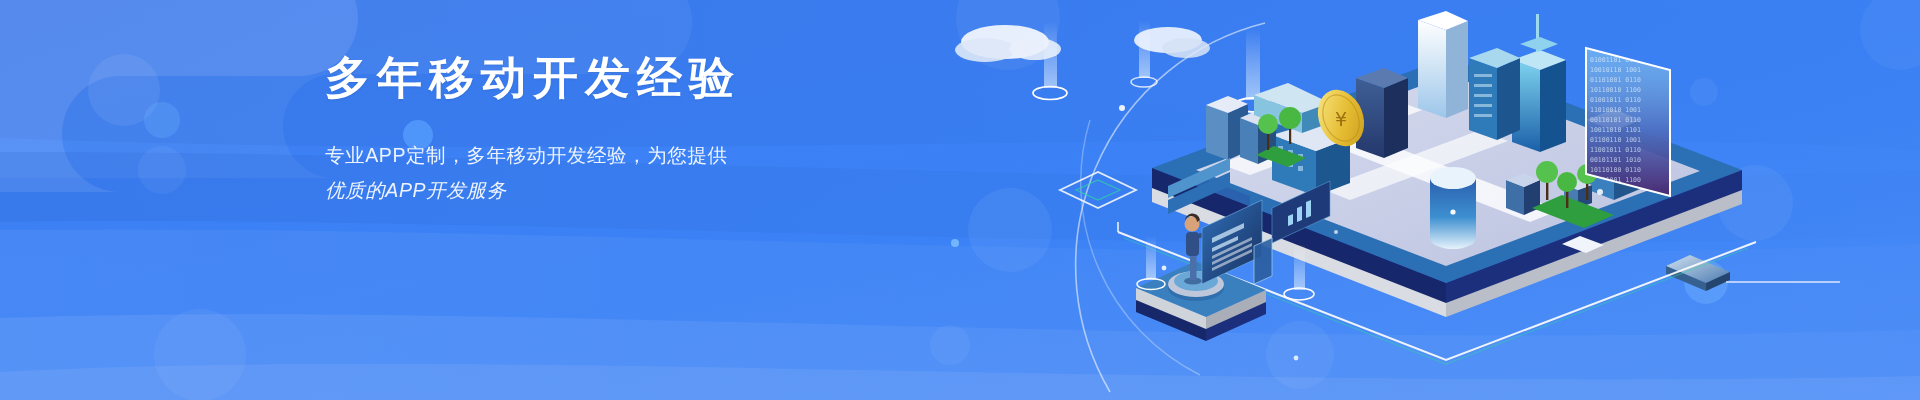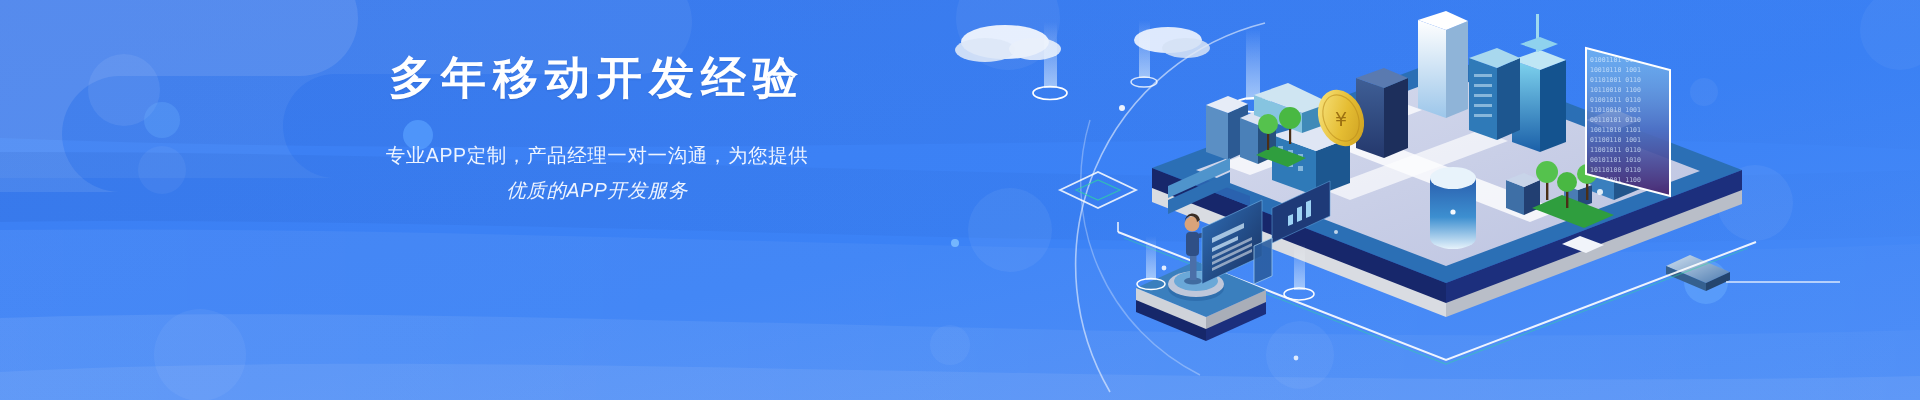--- a/index.html
+++ b/index.html
@@ -4,21 +4,21 @@
 <style>
   html,body{margin:0;padding:0;}
   body{
     width:1920px;height:400px;overflow:hidden;
     font-family:"Liberation Sans","DejaVu Sans",sans-serif;
     background:#3b82f6;
   }
   .banner{position:relative;width:1920px;height:400px;overflow:hidden;background:#3b7ef0;}
   .bg-svg,.art-svg{position:absolute;inset:0;width:1920px;height:400px;display:block;}
 
-  .copy{position:absolute;left:337px;top:52px;width:520px;z-index:5;text-align:center;}
+  .copy{position:absolute;left:325px;top:52px;width:520px;z-index:5;}
   .headline{
     font-size:45px;line-height:1.16;color:#ffffff;font-weight:700;
     letter-spacing:7px;margin:0 0 34px 0;white-space:nowrap;
     text-shadow:0 1px 2px rgba(20,60,140,.18);
   }
   .subline{
     font-size:19.5px;line-height:35px;color:#eef4ff;font-weight:400;
     letter-spacing:.6px;margin:0;white-space:nowrap;
   }
   .subline.second{letter-spacing:.6px;font-style:italic;}
@@ -76,21 +76,21 @@
     <circle cx="1706" cy="282" r="22" fill="#6fb2ff" opacity=".42"></circle>
     <circle cx="1704" cy="92" r="14" fill="#ffffff" opacity=".05"></circle>
     <circle cx="1900" cy="30" r="40" fill="#ffffff" opacity=".045"></circle>
     <circle cx="1600" cy="190" r="5" fill="#ffffff" opacity=".8"></circle>
     <circle cx="1300" cy="355" r="34" fill="#ffffff" opacity=".05"></circle>
     <circle cx="950" cy="345" r="20" fill="#ffffff" opacity=".05"></circle>
   </svg>
 
   <div class="copy">
     <h1 class="headline">多年移动开发经验</h1>
-    <p class="subline">专业APP定制，产品经理一对一沟通，为您提供</p>
+    <p class="subline">专业APP定制，多年移动开发经验，为您提供</p>
     <p class="subline second">优质的APP开发服务</p>
   </div>
 
   <svg class="art-svg" viewBox="0 0 1920 400" preserveAspectRatio="none">
     <defs>
       <linearGradient id="topFace" x1="0" y1="0" x2="1" y2="1">
         <stop offset="0%" stop-color="#d6dbee"></stop>
           <stop offset="100%" stop-color="#bcc3e0"></stop>
       </linearGradient>
       <linearGradient id="bldA" x1="0" y1="0" x2="0" y2="1">

